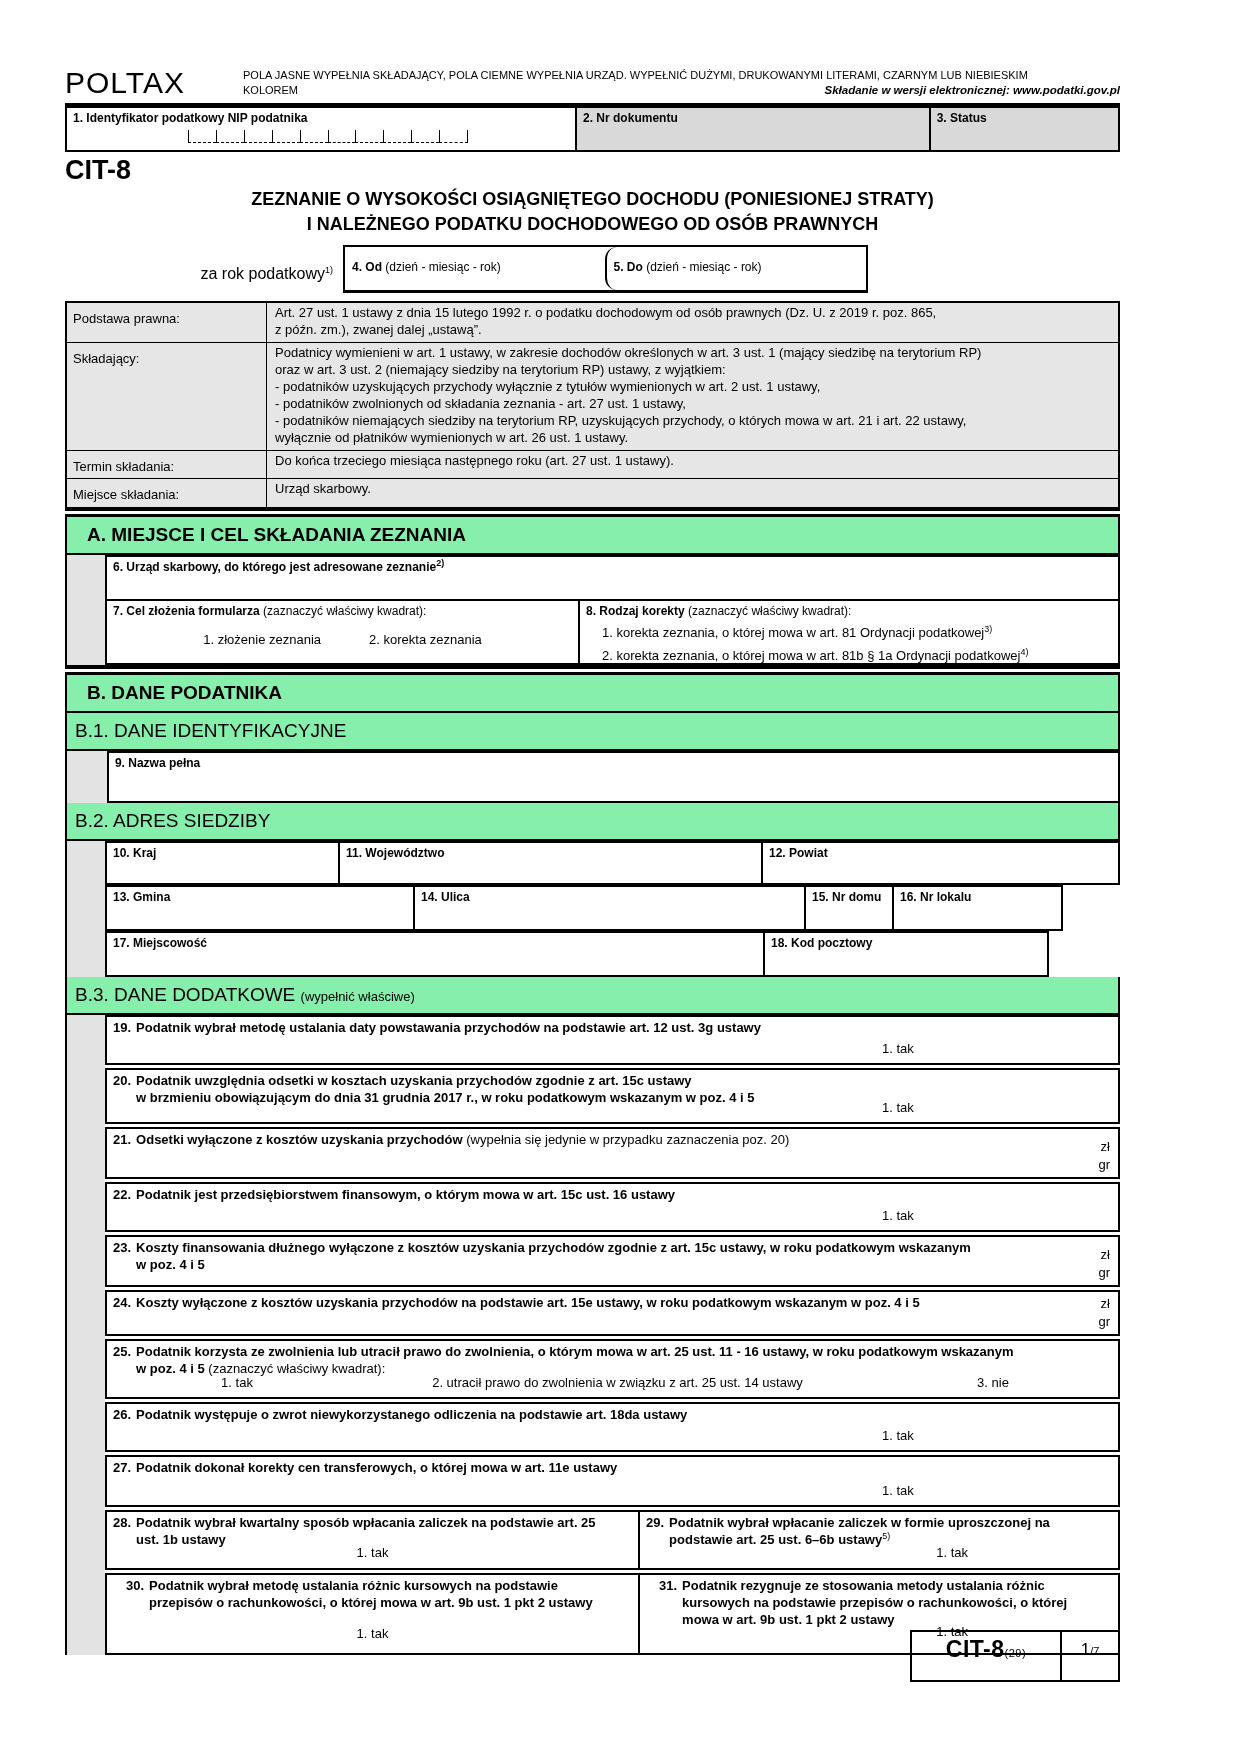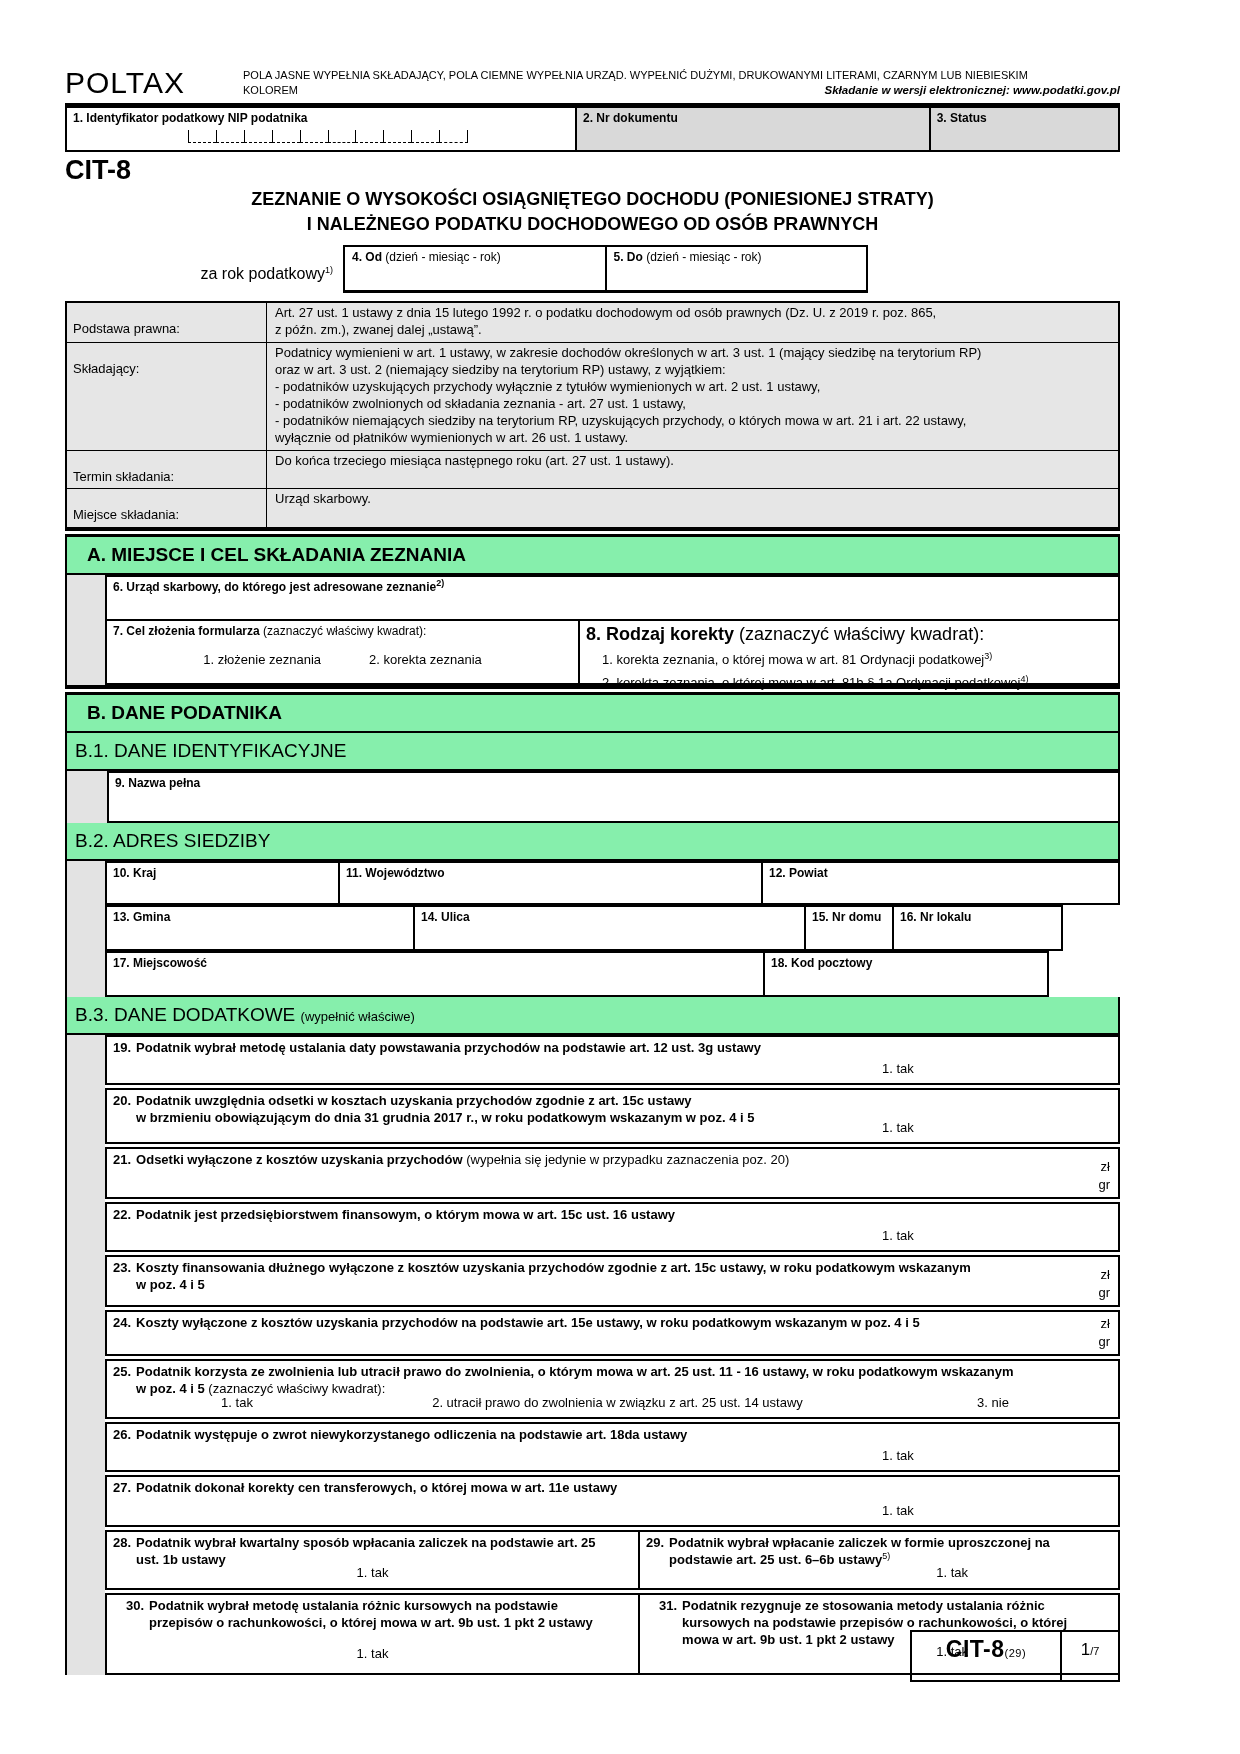--- a/index.html
+++ b/index.html
@@ -31,28 +31,28 @@
   .ccell { flex: 1; border-left: 1px solid #000; border-bottom: 1px dashed #000; }
   .ccell:last-child { border-right: 1px solid #000; }
 
   .code { font-size: 27px; font-weight: bold; margin: 3px 0 1px 0; }
   .mtitle { text-align: center; font-size: 18px; font-weight: bold; line-height: 1.4; }
 
   
   .yearrow { display: flex; margin: 8px 0 8px 0; }
   .ylabel { width: 278px; text-align: right; font-size: 16px; padding: 20px 10px 0 0; }
   .datebox { width: 525px; display: flex; border: 2px solid #000; border-bottom-width: 3px; height: 48px; }
-  .dcell { flex: 1; padding: 3px 7px; font-size: 12px; }
+  .dcell { flex: 1; padding: 13px 7px; font-size: 12px; border-radius: 12px; }
   .dcell + .dcell { border-left: 2px solid #000; }
 
   
   .legal { background: #e6e6e6; border: 2px solid #000; border-bottom: none; font-size: 13px; line-height: 1.3; }
   .lrow { display: flex; border-bottom: 1px solid #000; }
   .lrow:last-child { border-bottom: none; }
-  .llab { width: 200px; padding: 18px 4px 3px 6px; border-right: 1px solid #000; }
+  .llab { width: 200px; padding: 8px 4px 3px 6px; border-right: 1px solid #000; }
   .ltxt { flex: 1; padding: 2px 4px 3px 8px; white-space: pre-line; }
 
   .drule { height: 10px; border-top: 4px solid #000; border-bottom: 3px solid #000; background: #fff; }
 
   
   .band { background: #86efac; border-left: 2px solid #000; border-right: 2px solid #000; border-bottom: 2px solid #000;
           font-size: 19px; font-weight: bold; padding: 7px 8px 7px 20px; }
   .band.sub { font-weight: normal; padding-left: 8px; }
   .bandhint { font-size: 13px; font-weight: normal; }
 
@@ -196,21 +196,21 @@
         </div>
         <div class="brow">
           <div class="fbox h66" style="width:475px">
             <div style="font-size:12px"><span class="b">7.  Cel złożenia formularza</span> <span class="hint">(zaznaczyć właściwy kwadrat):</span></div>
             <div class="optrow7">
               <span>1. złożenie zeznania</span>
               <span>2. korekta zeznania</span>
             </div>
           </div>
           <div class="fbox h66" style="width:542px">
-            <div style="font-size:18px"><span class="b">8.  Rodzaj korekty</span> <span class="hint">(zaznaczyć właściwy kwadrat):</span></div>
+            <div style="font-size:12px"><span class="b">8.  Rodzaj korekty</span> <span class="hint">(zaznaczyć właściwy kwadrat):</span></div>
             <div class="optcol8">
               <div>
                 <span>1. korekta zeznania, o której mowa w art. 81 Ordynacji podatkowej</span><span class="sup">3)</span>
               </div>
               <div>
                 <span>2. korekta zeznania, o której mowa w art. 81b § 1a Ordynacji podatkowej</span><span class="sup">4)</span>
               </div>
             </div>
           </div>
         </div>

